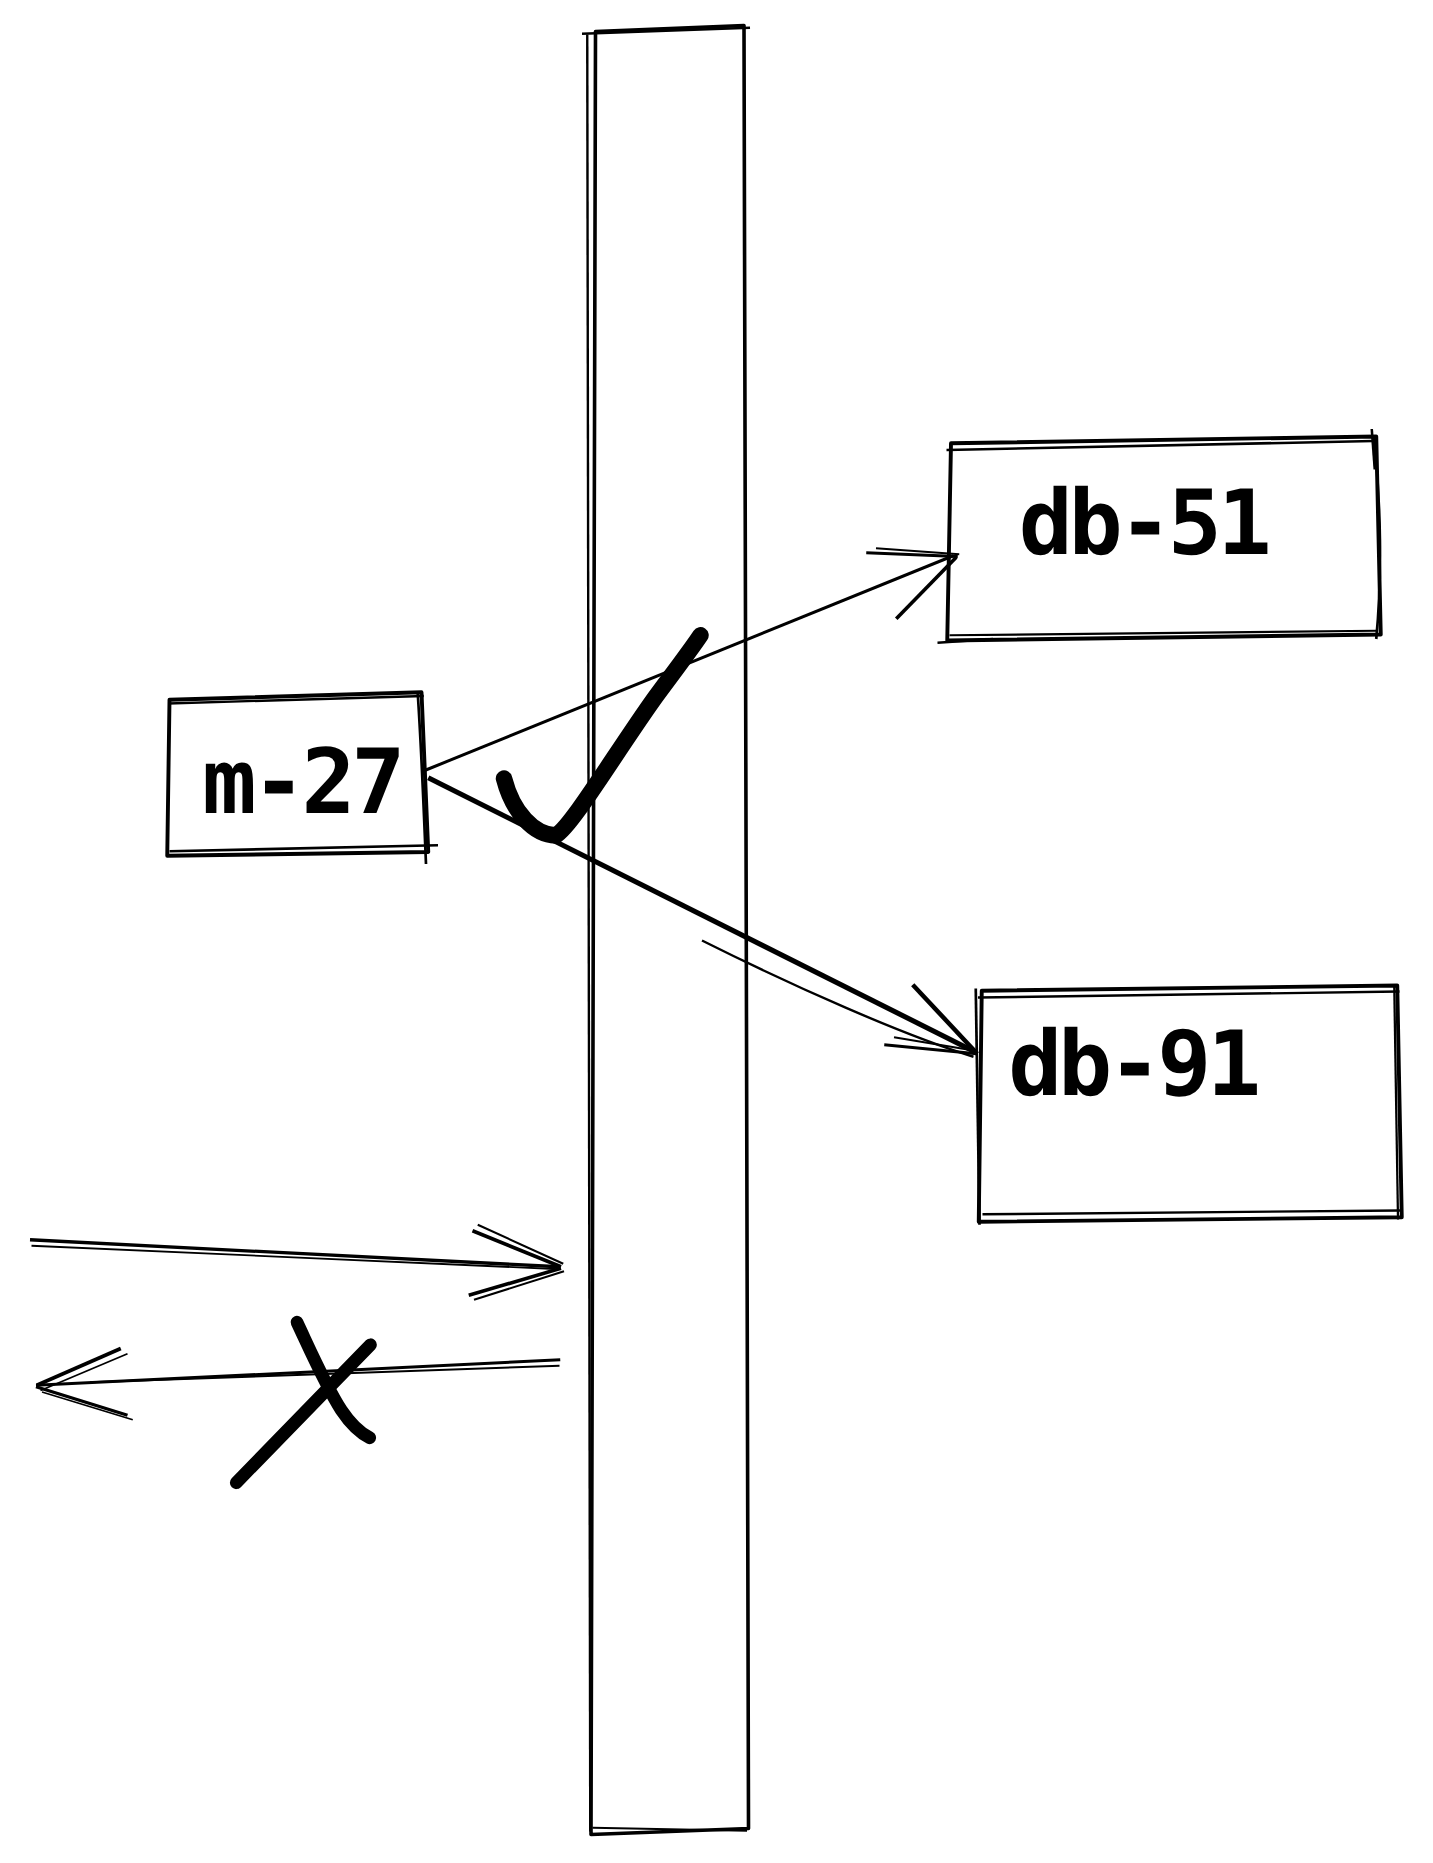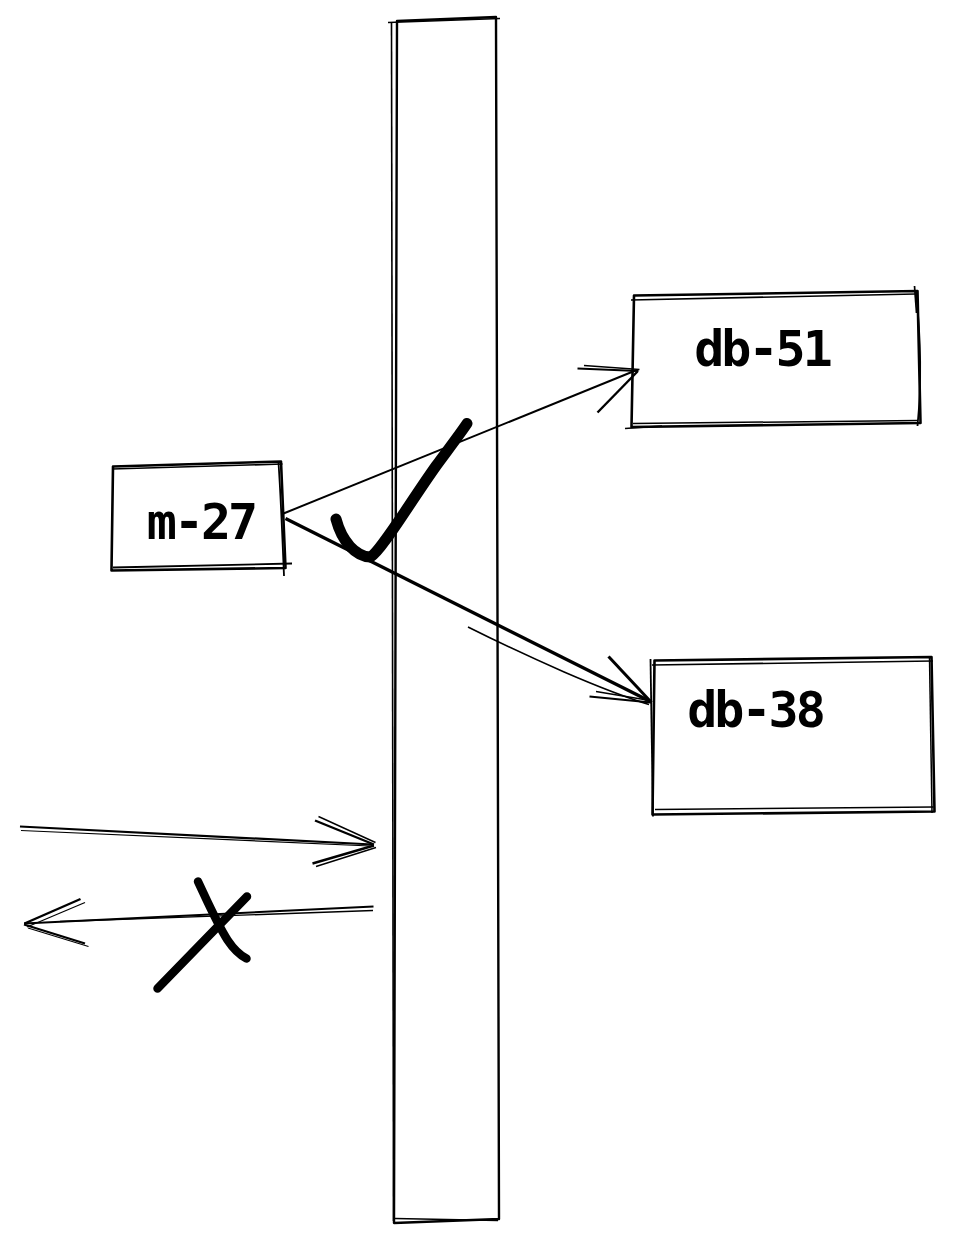--- a/index.html
+++ b/index.html
@@ -22,21 +22,21 @@
   }
   .stage svg path {
     fill: none;
     stroke: var(--ink, #000000);
   }
   .sketch { stroke-linecap: round; stroke-linejoin: round; }
   .node-label {
     position: absolute;
     transform: translate(-50%, -50%);
     font-weight: 700;
-    font-size: 50px;
+    font-size: 60px;
     letter-spacing: -3px;
     color: var(--ink, #000000);
     white-space: nowrap;
     line-height: 1;
   }
   .label-m61  { left: 201px; top: 522px; }
   .label-db51 { left: 762px; top: 349px; }
   .label-db52 { left: 755px; top: 710px; }
 </style>
 </head>
@@ -117,15 +117,15 @@
     <g>
       <path class="sketch" d="M198 881.5 C209 905 217.5 924.5 227.5 940 C233.5 949 240.5 955.5 246.5 958.5" stroke-width="8.5"></path>
       <path class="sketch" d="M157.5 988.5 L247 896.5" stroke-width="8.5"></path>
     </g>
   </svg>
 
   <div class="node-label label-m61">m-27</div>
 
   <div class="node-label label-db51">db-51</div>
 
-  <div class="node-label label-db52">db-38</div>
+  <div class="node-label label-db52">db-91</div>
 
 </div>
 
 </body></html>

